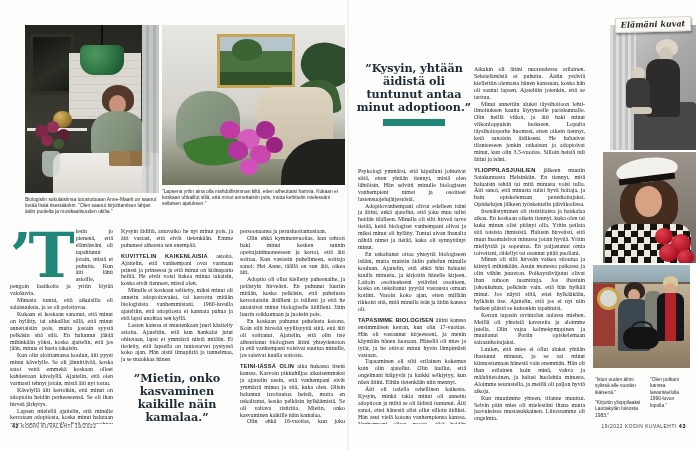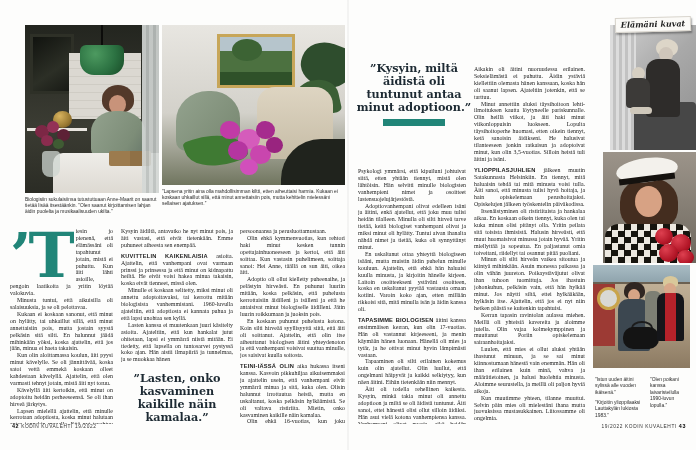--- a/index.html
+++ b/index.html
@@ -152,42 +152,42 @@
     <p>Kävelyllä äiti kertoikin, että minut on adoptoitu heidän perheeseensä. Se oli ihan hirveä järkytys.</p>
     <p>Lapsen mielellä ajattelin, että minulle kerrotaan adoptiosta, koska minut halutaan antaa jonnekin muualle. Että nyt tapahtuu se hylkääminen, jota olen pelännyt.</p>
   </div>
 
   <div class="textcol" style="left:121px;top:228px;width:112px;height:196px;">
     <p class="noindent">Kysyin äidiltä, antavatko he nyt minut pois, ja äiti vastasi, että eivät tietenkään. Emme puhuneet aiheesta sen enempää.</p>
     <p class="noindent" style="margin-top:4px;"><strong>KUVITTELIN KAIKENLAISIA</strong><span> asioita. Ajattelin, että vanhempani ovat varmaan prinssi ja prinsessa ja että minut on kidnapattu heiltä. He eivät voisi hakea minua takaisin, koska eivät tienneet, missä olen.</span></p>
     <p>Minulle ei koskaan selitetty, miksi minut oli annettu adoptoitavaksi, tai kerrottu mitään biologisista vanhemmistani. 1960-luvulla ajateltiin, että adoptiosta ei kannata puhua ja että lapsi unohtaa sen kyllä.</p>
     <p>Lasten kanssa ei muutenkaan juuri käsitelty asioita. Ajateltiin, että kun hankalat jutut ohitetaan, lapsi ei ymmärrä niistä mitään. Ei tiedetty, että lapsella on tuntosarvet pystyssä koko ajan. Hän aistii ilmapiiriä ja tunnelmaa, ja se muokkaa hänen</p>
     <div class="lp-quote">
-      <div class="pullquote">”Lasten, onko kasvaminen kaikille näin kamalaa.”</div>
+      <div class="pullquote">”Mietin, onko kasvaminen kaikille näin kamalaa.”</div>
 
     </div>
   </div>
 
   <div class="textcol" style="left:240px;top:228px;width:105px;height:196px;">
     <p class="noindent">persoonaansa ja perusluottamustaan.</p>
     <p>Olin ehkä kymmenvuotias, kun rehtori haki minut kesken tunnin opettajainhuoneeseen ja kertoi, että äiti soittaa. Kun vastasin puhelimeen, soittaja sanoi: Hei Anne, täällä on sun äiti, oikea äiti.</p>
     <p>Adoptio oli ollut kielletty puheenaihe, ja pelästyin hirveästi. En puhunut luuriin mitään, koska pelkäsin, että puhelusta kerrottaisiin äidilleni ja isälleni ja että he antaisivat minut biologiselle äidilleni. Jätin luurin roikkumaan ja juoksin pois.</p>
     <p>En koskaan puhunut puhelusta kotona. Koin silti hirveää syyllisyyttä siitä, että äiti oli soittanut. Ajattelin, että olin itse aiheuttanut biologisen äitini yhteydenoton ja että vanhempani voisivat suuttua minulle, jos saisivat kuulla soitosta.</p>
     <p class="noindent" style="margin-top:4px;"><strong>TEINI-IÄSSÄ OLIN</strong><span> aika hukassa itseni kanssa. Kasvoin pikkuhiljaa aikuisemmaksi ja ajattelin usein, että vanhempani eivät ymmärrä minua ja sitä, kuka olen. Olisin halunnut irrottautua heistä, mutta en uskaltanut, koska pelkäsin hylkäämistä. Se oli valtava ristiriita. Mietin, onko kasvaminen kaikille näin kamalaa.</span></p>
     <p>Olin ehkä 16-vuotias, kun joku kavereistani oli niin fiksu, että ehdotti minulle psykologille menemistä. Menin, mutta en kertonut siitä kotona.</p>
   </div>
 
   <div class="folio" style="left:12px;top:423px;">
     <b>42</b>
     <span>KODIN KUVALEHTI</span>
     <span>19/2022</span>
   </div>
 
   <div class="rp-quote">
-    <div class="pullquote">”Kysyin, miltä äidistä oli tuntunut antaa minut adoptioon.”</div>
+    <div class="pullquote">”Kysyin, yhtään äidistä oli tuntunut antaa minut adoptioon.”</div>
     <div class="accent-bar"></div>
   </div>
 
   <div class="textcol" style="left:358px;top:168px;width:108px;height:256px;">
     <p class="noindent">Psykologi ymmärsi, että kipuiluni johtuivat siitä, etten yhtään tiennyt, mistä olen lähtöisin. Hän selvitti minulle biologisten vanhempieni nimet ja osoitteet lastensuojelujärjestöstä.</p>
     <p>Adoptiovanhempani olivat edelleen isäni ja äitini, enkä ajatellut, että joku muu tulisi heidän tilalleen. Minulla oli silti hirveä tarve tietää, keitä biologiset vanhempani olivat ja miksi minut oli hylätty. Tuntui aivan ihanalta nähdä nimet ja tietää, kuka oli synnyttänyt minut.</p>
     <p>En uskaltanut ottaa yhteyttä biologiseen isääni, mutta muistin äidin puhelun minulle kouluun. Ajattelin, että ehkä hän haluaisi kuulla minusta, ja kirjoitin hänelle kirjeen. Laitoin osoitteekseni ystäväni osoitteen, koska en uskaltanut pyytää vastausta omaan kotiini. Varoin koko ajan, etten millään rikkoisi sitä, mitä minulla isän ja äidin kanssa oli.</p>
     <p class="noindent" style="margin-top:4px;"><strong>TAPASIMME BIOLOGISEN</strong><span> äitini kanssa ensimmäisen kerran, kun olin 17-vuotias. Hän oli vastannut kirjeeseeni, ja menin käymään hänen luonaan. Hänellä oli mies ja tytär, ja he ottivat minut hyvin lämpimästi vastaan.</span></p>
     <p>Tapaaminen oli silti erilainen kokemus kuin olin ajatellut. Olin luullut, että ongelmani häipyvät ja kaikki selkiytyy, kun näen äitini. Eihän tietenkään niin mennyt.</p>
     <p>Äiti oli todella rehellinen kaikesta. Kysyin, minkä takia minut oli annettu adoptioon ja miltä se oli äidistä tuntunut. Äiti sanoi, ettei hänestä olisi ollut silloin äidiksi. Hän asui vielä kotona vanhempiensa kanssa. Vanhempani olivat nuoria, eikä heidän suhteensa enää jatkunut.</p>

